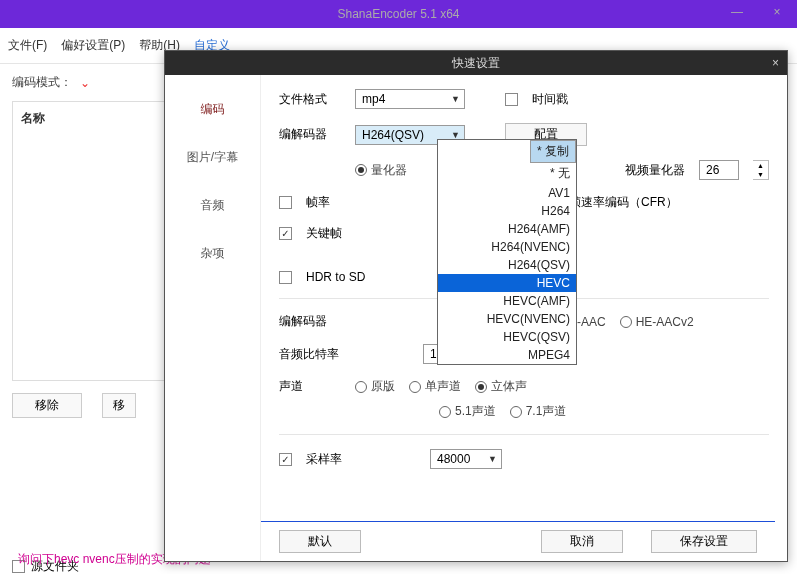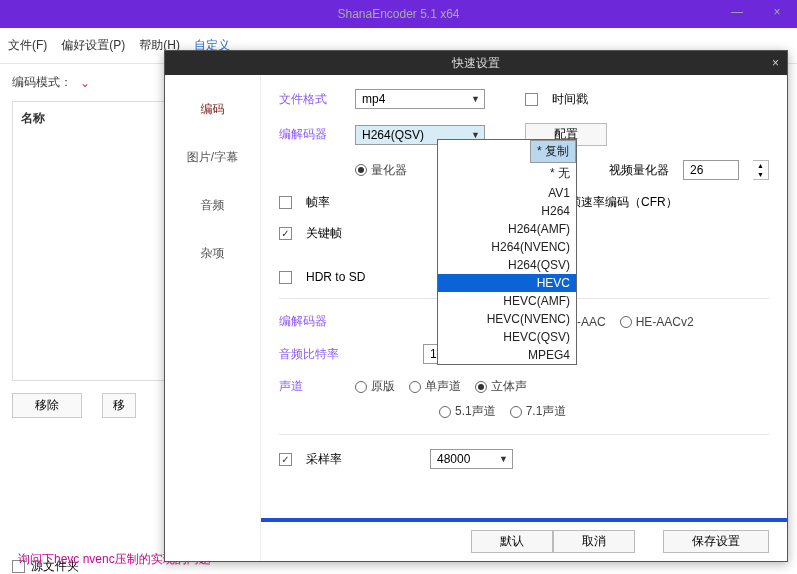--- a/index.html
+++ b/index.html
@@ -25,41 +25,41 @@
   
   .dialog { position: absolute; left: 164px; top: 50px; width: 624px; height: 512px; background: #fff; border: 1px solid #555; box-shadow: 0 2px 10px rgba(0,0,0,0.3); }
   .dlg-title { background: #2b2b2b; color: #ddd; height: 24px; display:flex; align-items:center; justify-content:center; position:relative; }
   .dlg-title .x { position:absolute; right:8px; color:#ccc; }
   .dlg-body { display:flex; height: calc(100% - 24px); }
   .tabs { width: 96px; border-right: 1px solid #eee; padding-top: 10px; }
   .tabs div { height: 48px; display:flex; align-items:center; justify-content:center; color:#555; }
   .tabs div.active { background:#fff; color:#7f1d1d; }
   .content { flex:1; padding: 14px 18px 8px 18px; position:relative; }
   .line { display:flex; align-items:center; margin-bottom: 14px; gap: 14px; }
-  .lbl { width: 62px; color:#8b5cf6; }
+  .lbl { width: 62px; color:#000000; }
   .sel { border:1px solid #999; background:#fff; padding: 2px 18px 2px 6px; position:relative; display:inline-flex; align-items:center; }
   .sel .arrow { position:absolute; right:4px; font-size:9px; color:#333; }
-  .sel.w1 { width: 130px; }
+  .sel.w1 { width: 110px; }
   .sel.w2 { width: 78px; }
   .btn2 { border:1px solid #bbb; background:#f7f7f7; padding:2px 28px; }
   .radio { display:inline-flex; align-items:center; gap:4px; color:#444; }
   .radio .r { width:12px; height:12px; border:1px solid #666; border-radius:50%; display:inline-flex; align-items:center; justify-content:center; }
   .radio .r.on::after { content:""; width:6px; height:6px; background:#333; border-radius:50%; display:block; }
-  .num { border:1px solid #999; padding:2px 6px; width:56px; display:inline-block; }
+  .num { border:1px solid #999; padding:2px 6px; width:40px; display:inline-block; }
   .spin { border:1px solid #bbb; border-left:none; width:16px; height:20px; display:inline-flex; flex-direction:column; }
   .spin div { flex:1; font-size:7px; text-align:center; line-height:9px; }
   hr { border:none; border-top:1px solid #e5e5e5; margin: 8px 0 14px; }
 
   
   .dropdown { position:absolute; left: 176px; top: 64px; width: 140px; background:#fff; border:1px solid #666; z-index: 50; text-align: right; }
   .dropdown .opt { padding: 2px 6px; color:#222; }
   .dropdown .opt.sel { background:#b8d8f0; }
   .dropdown .opt.hl { background:#0a64d8; color:#fff; }
 
-  .dlg-footer { position:absolute; left:0; right:0; bottom:0; border-top:4px solid #1d4ed8; padding: 8px 18px; display:flex; justify-content:flex-end; background:#fff; }
+  .dlg-footer { position:absolute; left:0; right:12px; bottom:0; border-top:1px solid #1d4ed8; padding: 8px 18px; display:flex; justify-content:space-between; background:#fff; }
   .dlg-footer .right { display:flex; gap:28px; }
 </style>
 </head>
 <body>
 
 <div class="titlebar">
   <span>ShanaEncoder 5.1 x64</span>
   <div class="ctl">
     <div>—</div>
     <div>×</div>
@@ -217,21 +217,21 @@
             <span>7.1声道</span>
           </span>
       </div>
 
       <hr>
 
       <div class="line">
         <span class="chk on"></span>
         <span>采样率</span>
         <span style="width:60px"></span>
-        <span class="sel w2" style="width:83px">
+        <span class="sel w2" style="width:72px">
           <span>48000</span>
           <span class="arrow">▼</span>
         </span>
       </div>
 
       <div class="dropdown">
         <div class="opt sel">* 复制</div>
         <div class="opt">* 无</div>
         <div class="opt">AV1</div>
         <div class="opt">H264</div>

